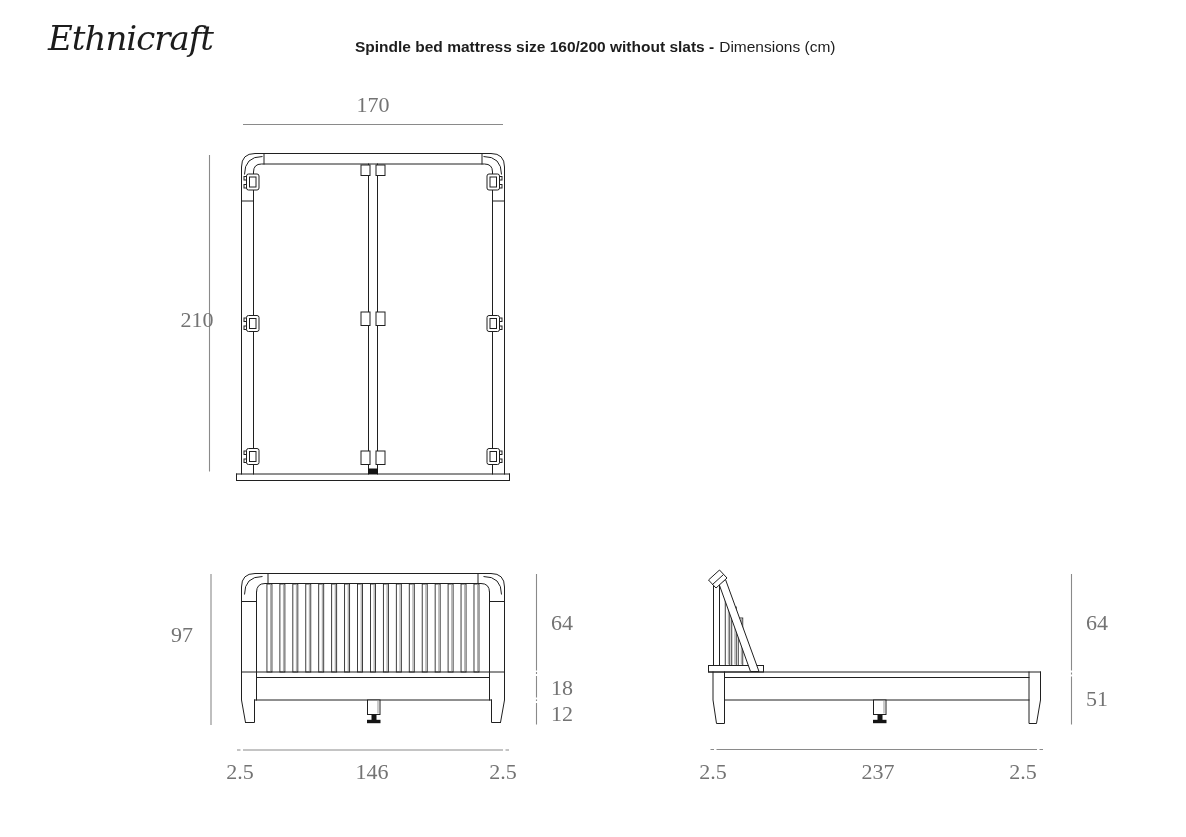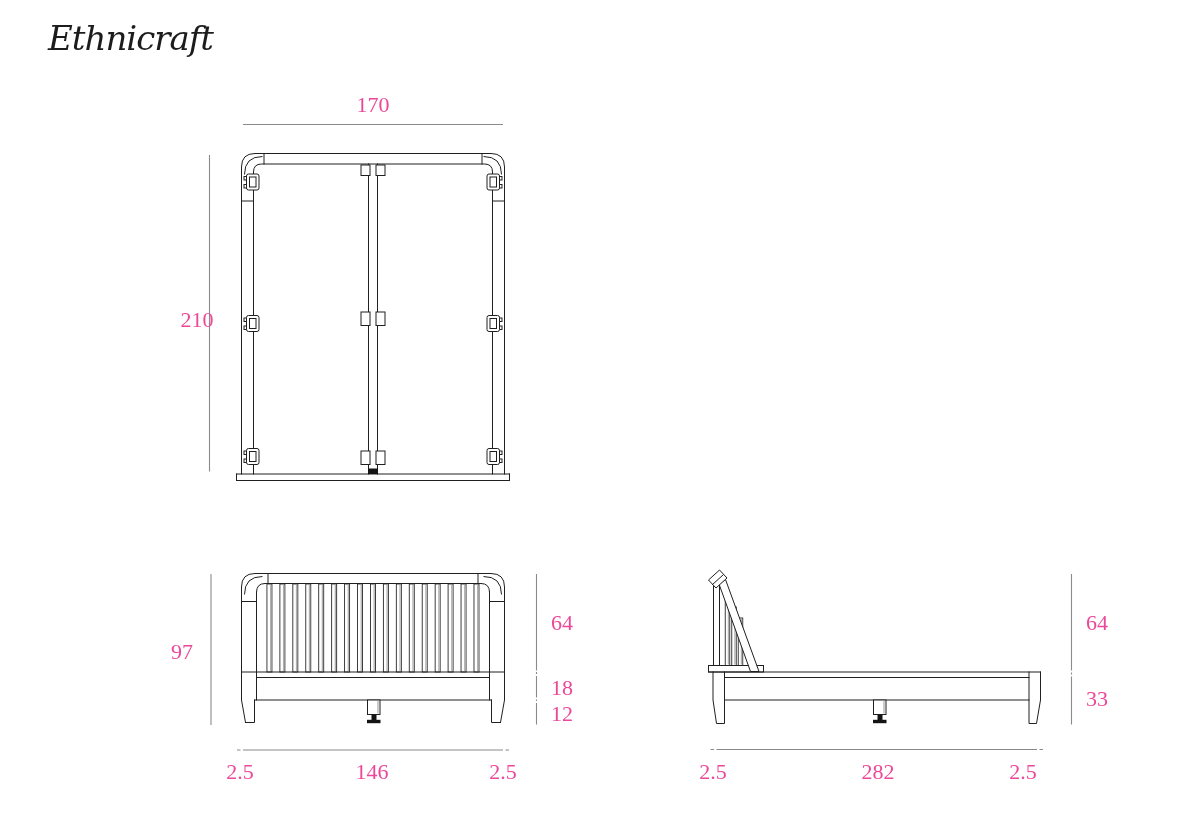--- a/index.html
+++ b/index.html
@@ -4,36 +4,39 @@
 <style>
   html,body{margin:0;padding:0;background:#fff;}
   .canvas{position:relative;width:1186px;height:837px;background:#ffffff;overflow:hidden;
           font-family:"Liberation Sans",sans-serif;color:#1d1d1d;margin-left:16px;}
   .logo{position:absolute;left:32px;top:18px;font-family:"DejaVu Serif",serif;
         font-style:italic;font-size:34px;letter-spacing:-1px;color:#1c1c1c;}
   .title{position:absolute;left:339px;top:37px;font-size:15.5px;line-height:20px;white-space:nowrap;}
   .title .tb{font-weight:bold;}
   .title .tr{font-weight:normal;margin-left:5px;}
   .dim{position:absolute;transform:translate(-50%,-50%);
-       font-family:"Liberation Serif",serif;font-size:22px;color:#ec4899;white-space:nowrap;}
+       font-family:"Liberation Serif",serif;font-size:22px;color:#737373;white-space:nowrap;}
   svg{position:absolute;left:0;top:0;}
   .ln{stroke:#202020;stroke-width:1;fill:none;stroke-linecap:square;}
   .lnw{fill:#ffffff;stroke:#202020;stroke-width:1;}
   .blk{fill:#141414;stroke:none;}
   .rod{fill:#ffffff;stroke:#2a2a2a;stroke-width:0.9;}
   .rodshade{stroke:#b0b0b0;stroke-width:1.3;}
   .dimln{stroke:#8a8a8a;stroke-width:1.1;fill:none;stroke-linecap:butt;}
 </style>
 </head>
 <body>
 
 <div class="canvas">
 
   <div class="logo">Ethnicraft</div>
 
+  <div class="title">
+    <span class="tb">Spindle bed mattress size 160/200 without slats -</span><span class="tr">Dimensions (cm)</span>
+  </div>
 
   <svg width="1186" height="837" viewBox="0 0 1186 837">
 
     <g>
 
       <path class="ln" d="M 225.5 474 L 225.5 167 Q 225.5 153.5 239 153.5 L 475 153.5 Q 488.5 153.5 488.5 167 L 488.5 474"></path>
 
       <path class="ln" d="M 237.5 474 L 237.5 172 Q 237.5 164 245.5 164 L 468.5 164 Q 476.5 164 476.5 172 L 476.5 474"></path>
 
       <path class="ln" d="M 228.5 174 Q 228.5 156.5 246 156.5"></path>
@@ -211,27 +214,27 @@
 
       <path class="dimln" d="M 1055.5 574 V 670.5 M 1055.5 672.5 V 674.5 M 1055.5 676.5 V 724.5"></path>
 
       <path class="dimln" d="M 694.5 749.5 H 698 M 700.5 749.5 H 1021 M 1023.5 749.5 H 1027"></path>
     </g>
   </svg>
 
   <div class="dim" style="left:357px;top:105px">170</div>
   <div class="dim" style="left:181px;top:320px">210</div>
 
-  <div class="dim" style="left:166px;top:652px">97</div>
+  <div class="dim" style="left:166px;top:635px">97</div>
   <div class="dim" style="left:546px;top:623px">64</div>
   <div class="dim" style="left:546px;top:688px">18</div>
   <div class="dim" style="left:546px;top:714px">12</div>
   <div class="dim" style="left:224px;top:772px">2.5</div>
   <div class="dim" style="left:356px;top:772px">146</div>
   <div class="dim" style="left:487px;top:772px">2.5</div>
 
   <div class="dim" style="left:1081px;top:623px">64</div>
-  <div class="dim" style="left:1081px;top:699px">33</div>
+  <div class="dim" style="left:1081px;top:699px">51</div>
   <div class="dim" style="left:697px;top:772px">2.5</div>
-  <div class="dim" style="left:862px;top:772px">282</div>
+  <div class="dim" style="left:862px;top:772px">237</div>
   <div class="dim" style="left:1007px;top:772px">2.5</div>
 
 </div>
 
 </body></html>

